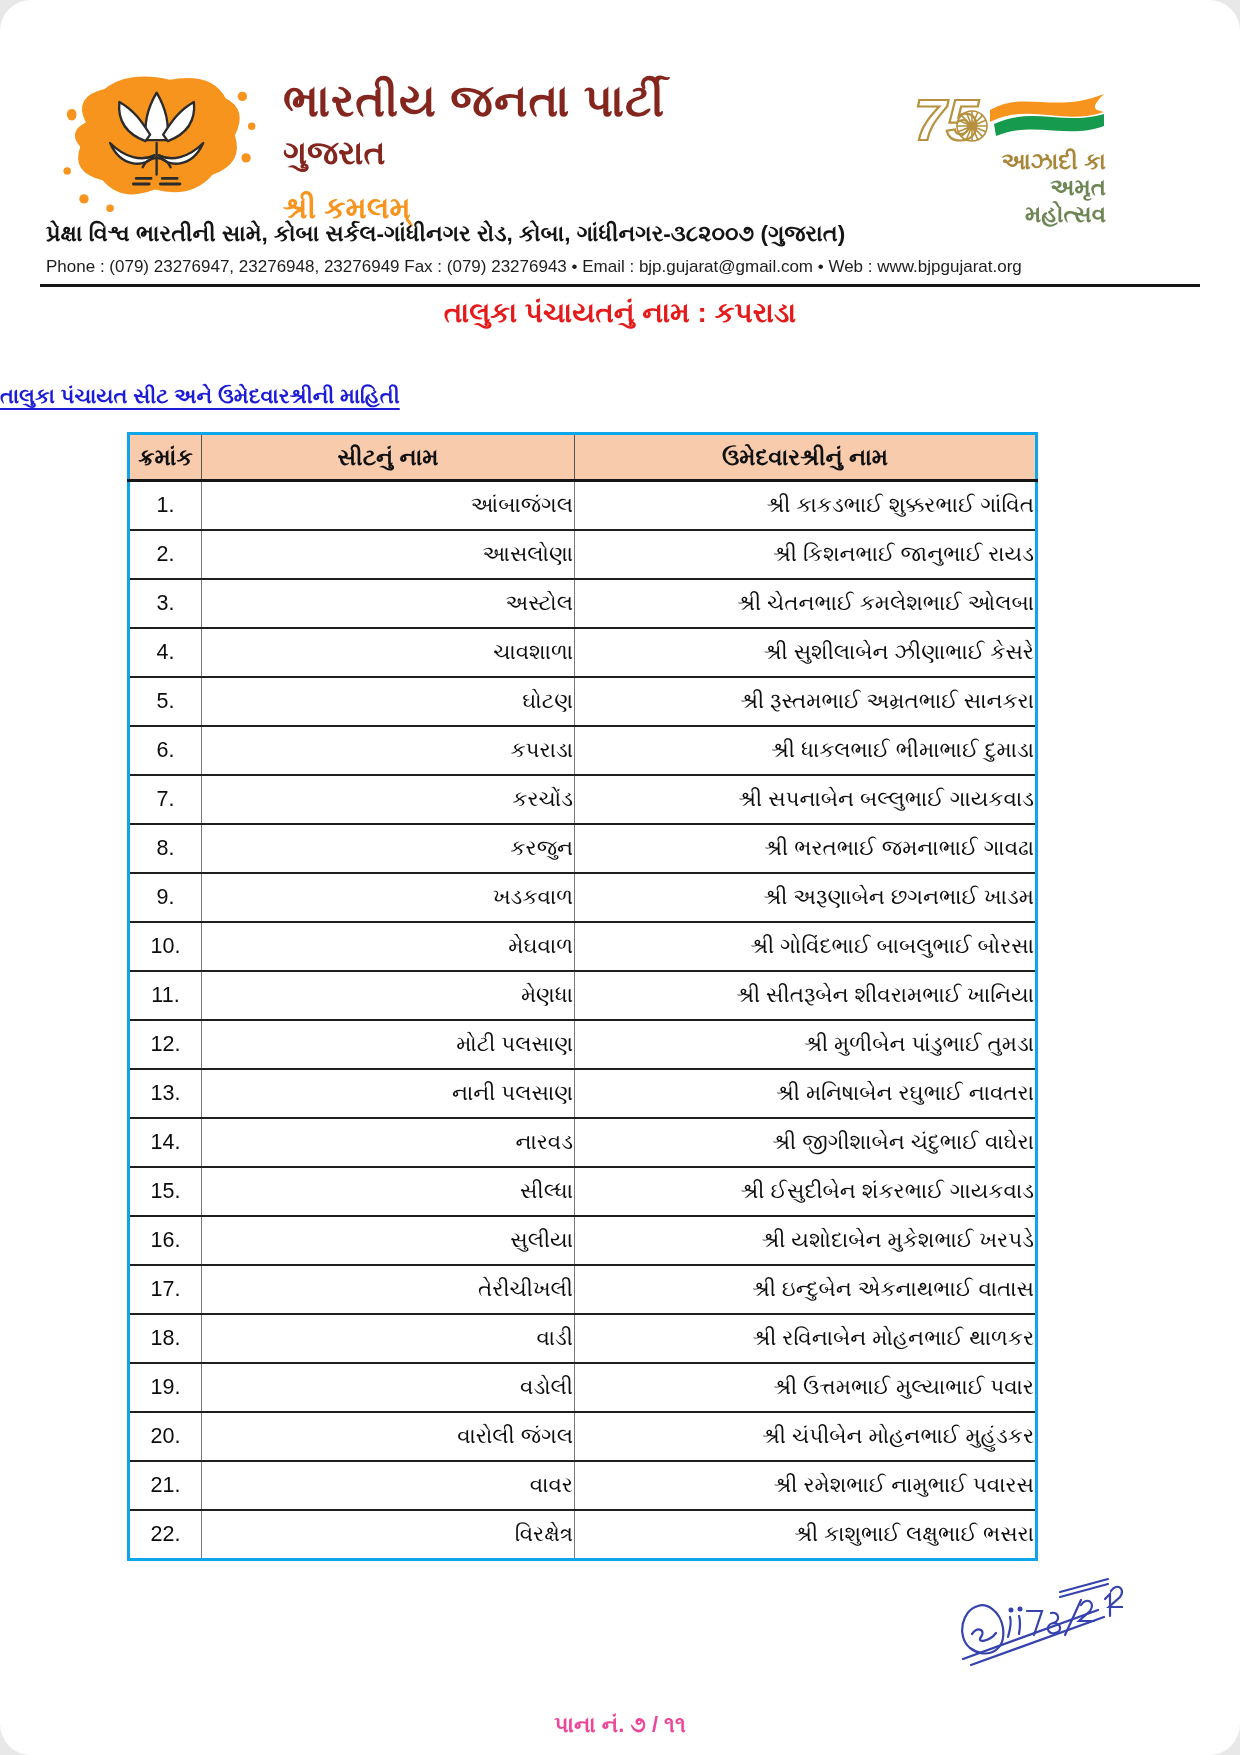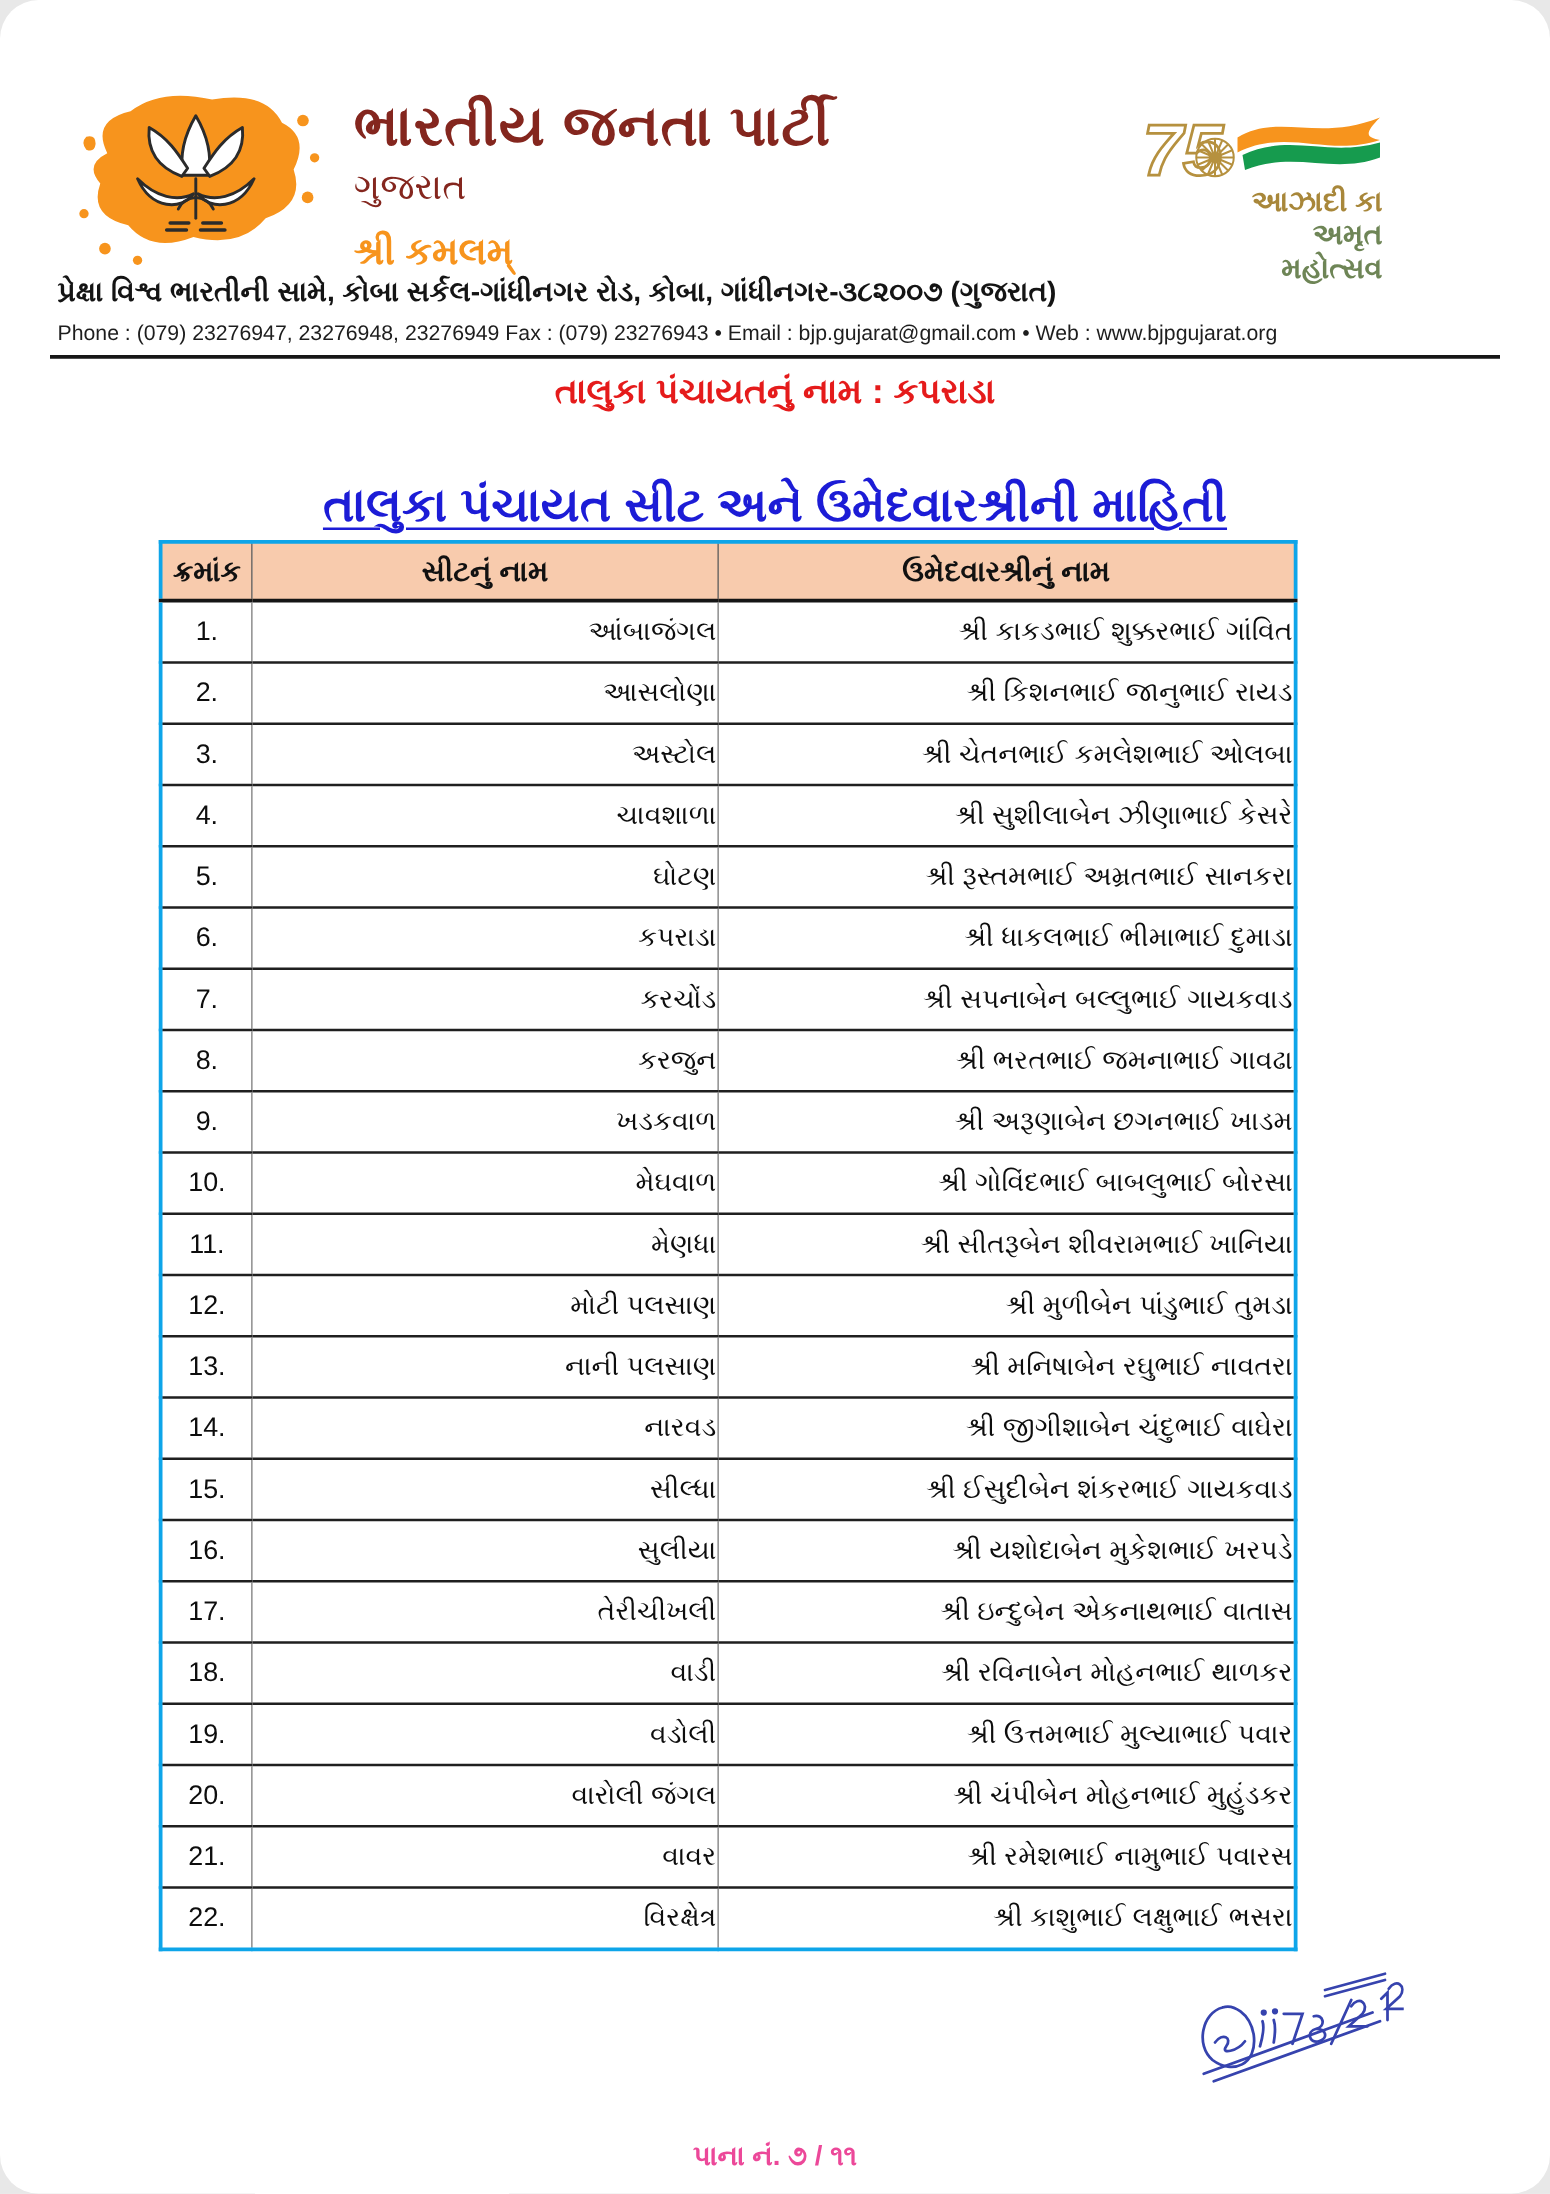--- a/index.html
+++ b/index.html
@@ -4,34 +4,34 @@
 <style>
   html,body{margin:0;padding:0;background:#e8e8e8;}
   .page{
     position:relative;width:1240px;height:1755px;margin:0 auto;background:#ffffff;
     font-family:"Liberation Sans","DejaVu Sans",sans-serif;overflow:hidden;color:#111;border-radius:31px;
   }
   
   .bjp-logo{position:absolute;left:56px;top:64px;width:205px;height:158px;}
   .party-block{position:absolute;left:283px;top:76px;}
   .party-name{font-size:45px;font-weight:bold;color:var(--maroon,#84261E);letter-spacing:1px;line-height:1.1;}
-  .party-region{font-size:29px;font-weight:normal;color:var(--maroon,#84261E);margin-top:8px;}
+  .party-region{font-size:33px;font-weight:bold;color:var(--maroon,#84261E);margin-top:8px;}
   .party-office{font-size:30px;font-weight:bold;color:var(--orange,#F7941D);margin-top:18px;}
   .amrit{position:absolute;left:886px;top:82px;width:220px;text-align:right;}
   .amrit svg{display:block;}
   .amrit-line1{font-size:23px;font-weight:bold;color:var(--gold,#A8873A);margin-top:-6px;padding-left:38px;line-height:1.15;}
   .amrit-line2{font-size:23px;font-weight:bold;color:var(--teal,#6E8556);padding-left:78px;line-height:1.15;}
   .address{position:absolute;left:46px;top:221px;font-size:22.5px;font-weight:600;color:#141414;white-space:nowrap;}
   .contact{position:absolute;left:46px;top:257px;font-size:17px;color:#1d1d1d;white-space:nowrap;}
   .rule{position:absolute;left:40px;top:284px;width:1160px;height:3px;background:#161616;}
   
   .title-red{position:absolute;left:0;top:297px;width:100%;text-align:center;
     font-size:28px;font-weight:bold;color:var(--red_title,#E51B1B);}
-  .title-blue{position:absolute;left:0;top:384px;width:100%;text-align:center;
-    font-size:38px;font-weight:bold;color:var(--blue_title,#1C1CD6);
+  .title-blue{position:absolute;left:0;top:384px;width:100%;text-align:left;
+    font-size:21px;font-weight:bold;color:var(--blue_title,#1C1CD6);
     text-decoration:underline;text-underline-offset:5px;text-decoration-thickness:2px;}
   
   table.cand{position:absolute;left:127px;top:432px;width:908px;border-collapse:collapse;table-layout:fixed;
     border:3px solid #0ea5e9;}
   col.c1{width:73px;} col.c2{width:373px;} col.c3{width:462px;}
   .cand th{
     height:42px;background:var(--table_header_bg,#F8CBAD);font-size:23px;font-weight:bold;color:#111;
     border-bottom:3px solid #151515;border-left:1px solid #555;border-right:1px solid #555;text-align:center;
   }
   .cand td{

